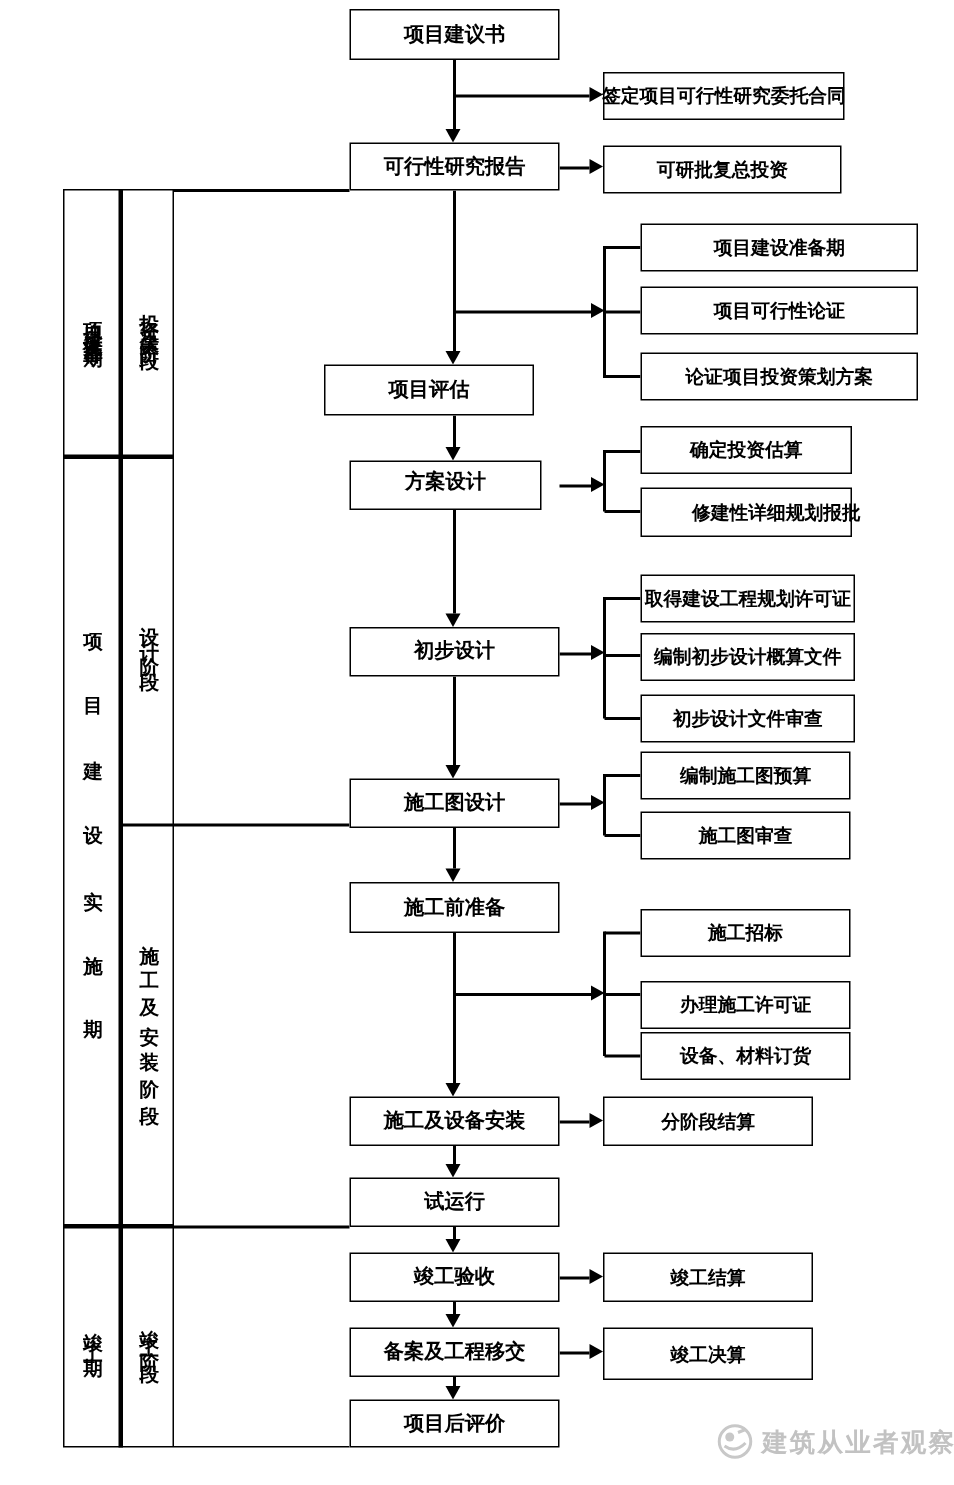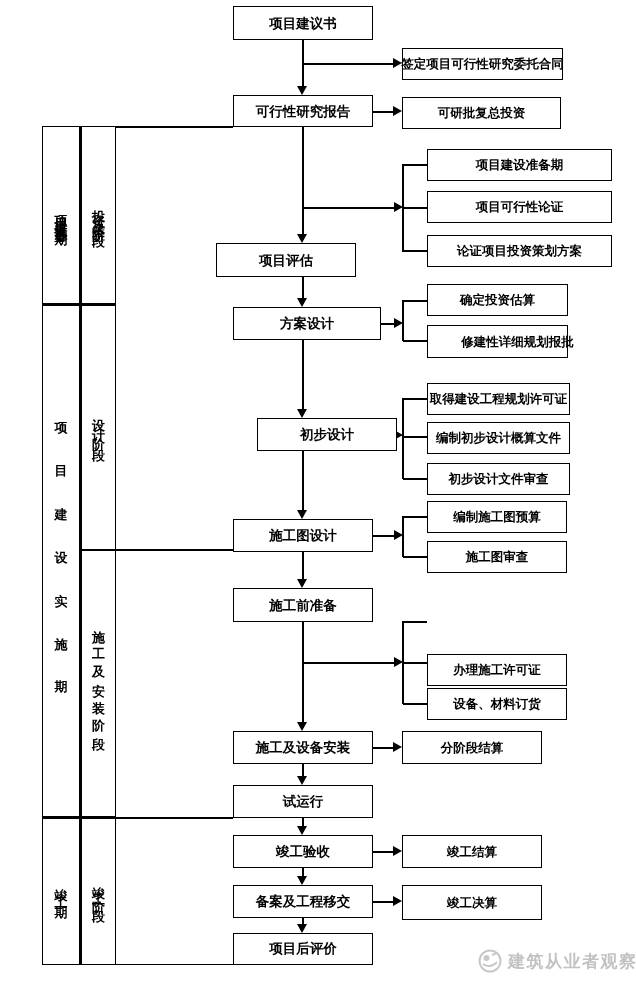--- a/index.html
+++ b/index.html
@@ -115,42 +115,43 @@
   <div class="hline" style="left:403px;top:556px;width:24px;"></div>
 
   <div class="vline" style="left:402px;top:621px;height:83px;"></div>
   <div class="hline" style="left:403px;top:621px;width:24px;"></div>
   <div class="hline" style="left:403px;top:662px;width:24px;"></div>
   <div class="hline" style="left:403px;top:703px;width:24px;"></div>
 
   <div class="box" style="left:233px;top:6px;width:140px;height:34px;">项目建议书</div>
   <div class="box" style="left:233px;top:95px;width:140px;height:32px;">可行性研究报告</div>
   <div class="box" style="left:216px;top:243px;width:140px;height:34px;">项目评估</div>
-  <div class="box" style="left:233px;top:307px;width:148px;height:33px;">方案设计</div>
-  <div class="box" style="left:233px;top:418px;width:140px;height:33px;margin-left:24px;">初步设计</div>
+  <div class="box" style="left:233px;top:307px;width:128px;height:33px;font-family:Liberation Mono, monospace;">方案设计</div>
+  <div class="box" style="left:233px;top:418px;width:140px;height:33px;">初步设计</div>
   <div class="box" style="left:233px;top:519px;width:140px;height:33px;">施工图设计</div>
   <div class="box" style="left:233px;top:588px;width:140px;height:34px;">施工前准备</div>
   <div class="box" style="left:233px;top:731px;width:140px;height:33px;">施工及设备安装</div>
   <div class="box" style="left:233px;top:785px;width:140px;height:33px;">试运行</div>
   <div class="box" style="left:233px;top:835px;width:140px;height:33px;">竣工验收</div>
   <div class="box" style="left:233px;top:885px;width:140px;height:33px;">备案及工程移交</div>
   <div class="box" style="left:233px;top:933px;width:140px;height:32px;font-family:Liberation Serif, serif;">项目后评价</div>
 
   <div class="box sbox" style="left:402px;top:48px;width:161px;height:32px;">签定项目可行性研究委托合同</div>
   <div class="box sbox" style="left:402px;top:97px;width:159px;height:32px;">可研批复总投资</div>
   <div class="box sbox" style="left:427px;top:149px;width:185px;height:32px;">项目建设准备期</div>
   <div class="box sbox" style="left:427px;top:191px;width:185px;height:32px;">项目可行性论证</div>
   <div class="box sbox" style="left:427px;top:235px;width:185px;height:32px;">论证项目投资策划方案</div>
   <div class="box sbox" style="left:427px;top:284px;width:141px;height:32px;">确定投资估算</div>
   <div class="box sbox" style="left:427px;top:325px;width:141px;height:33px;padding-left:40px;">修建性详细规划报批</div>
   <div class="box sbox" style="left:427px;top:383px;width:143px;height:32px;text-align:center;">取得建设工程规划许可证</div>
   <div class="box sbox" style="left:427px;top:422px;width:143px;height:32px;">编制初步设计概算文件</div>
   <div class="box sbox" style="left:427px;top:463px;width:143px;height:32px;">初步设计文件审查</div>
   <div class="box sbox" style="left:427px;top:501px;width:140px;height:32px;">编制施工图预算</div>
   <div class="box sbox" style="left:427px;top:541px;width:140px;height:32px;">施工图审查</div>
+  <div class="box sbox" style="left:427px;top:606px;width:140px;height:32px;">施工招标</div>
   <div class="box sbox" style="left:427px;top:654px;width:140px;height:32px;">办理施工许可证</div>
   <div class="box sbox" style="left:427px;top:688px;width:140px;height:32px;">设备、材料订货</div>
   <div class="box sbox" style="left:402px;top:731px;width:140px;height:33px;">分阶段结算</div>
   <div class="box sbox" style="left:402px;top:835px;width:140px;height:33px;">竣工结算</div>
   <div class="box sbox" style="left:402px;top:885px;width:140px;height:35px;text-align:right;">竣工决算</div>
 
   <div class="watermark" style="left:477px;top:946px;height:30px;">
     <span style="display:inline-flex;">
       <svg width="26" height="26" viewBox="0 0 26 26">
         <circle cx="13" cy="13" r="10.5" fill="none" stroke="#c8c8c8" stroke-width="2"></circle>

